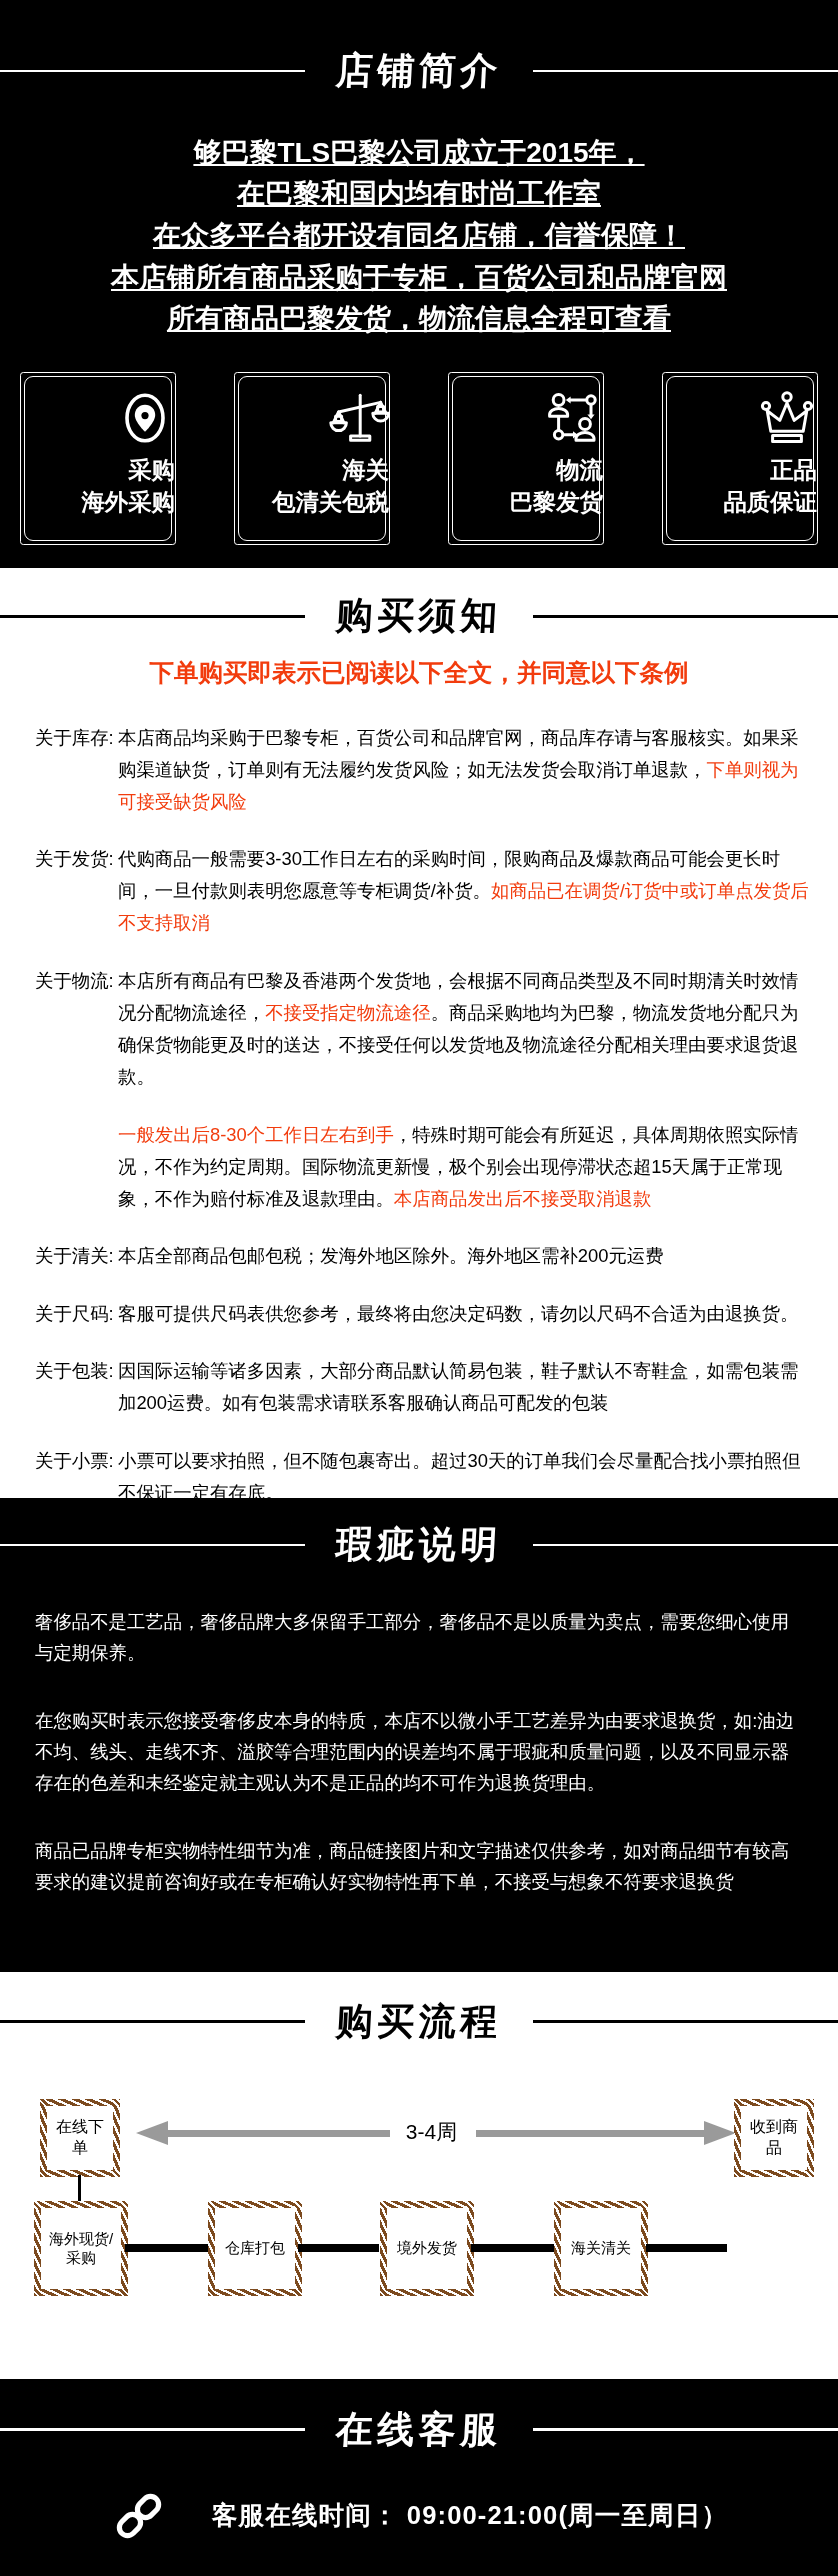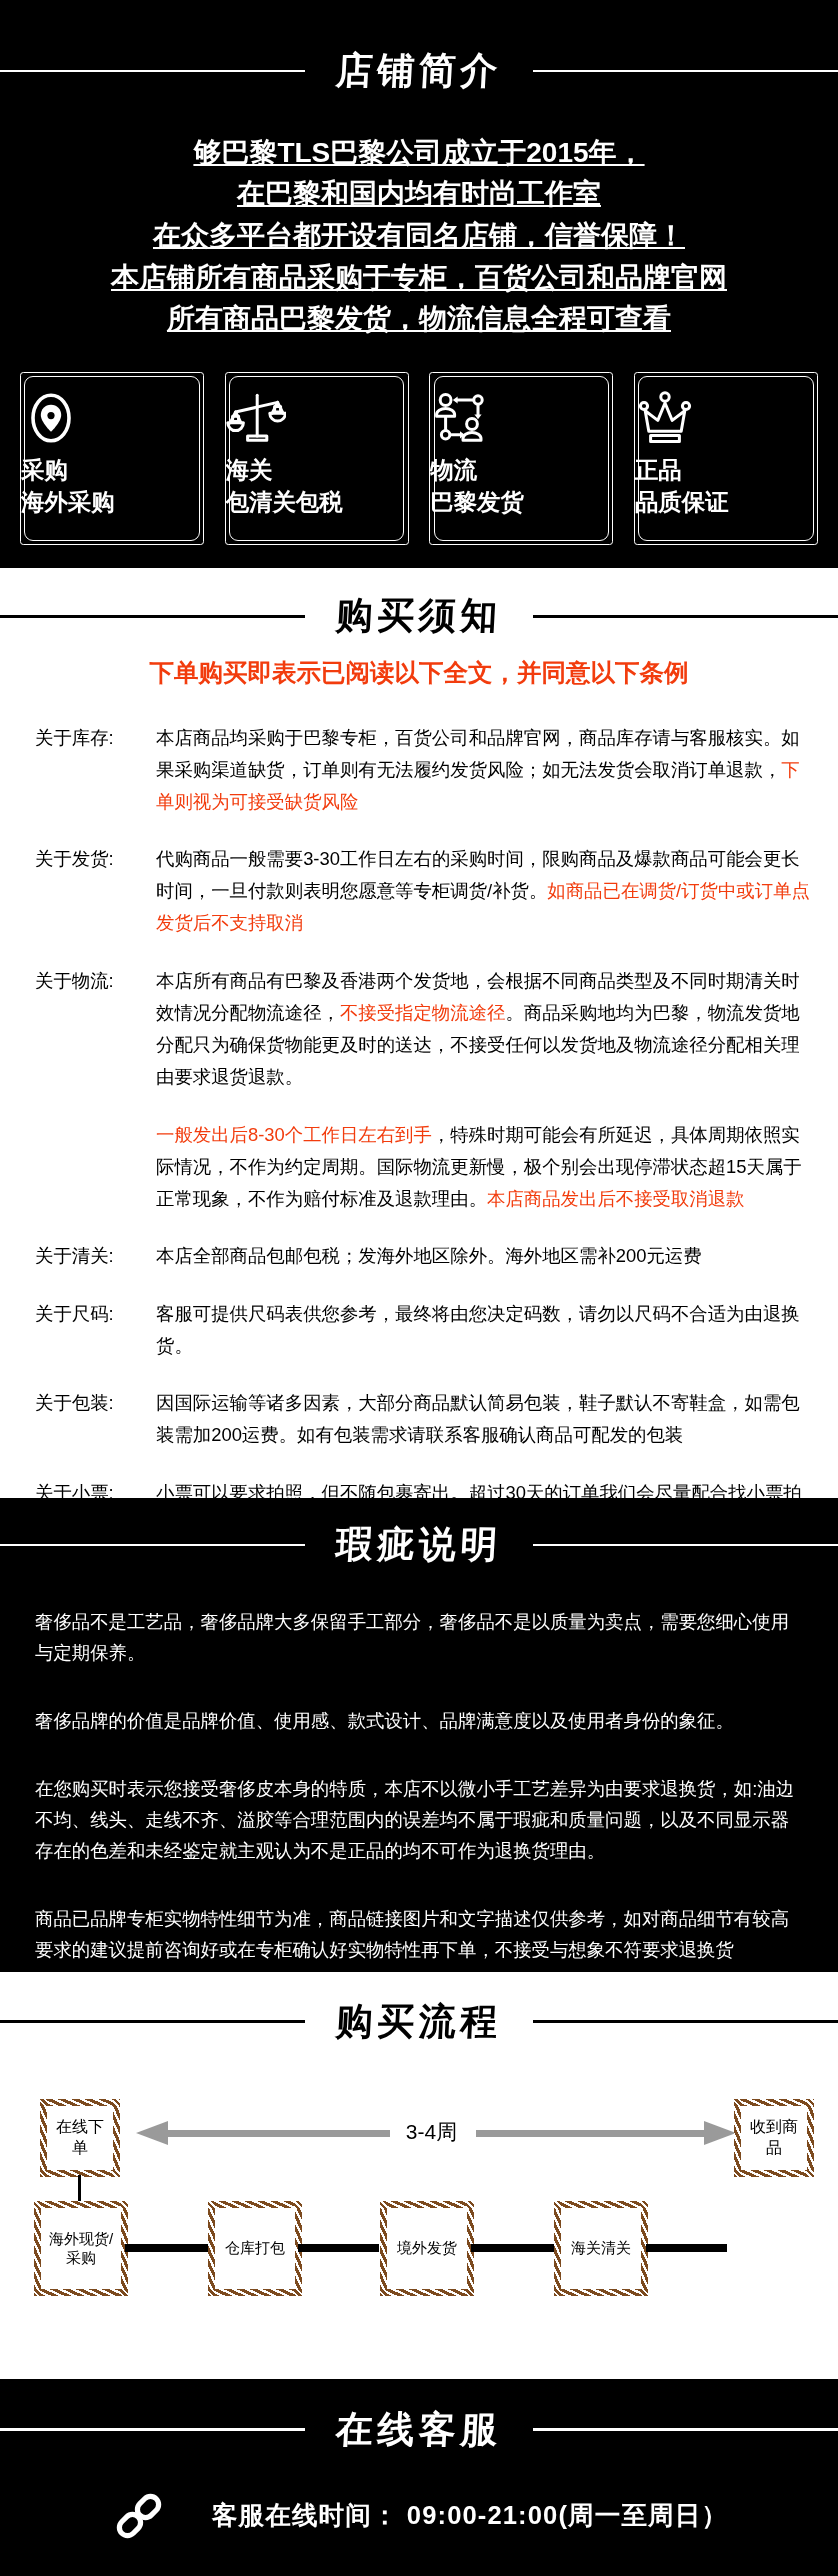--- a/index.html
+++ b/index.html
@@ -19,31 +19,31 @@
   .pt-notice{padding-top:23.4px;}
   .pt-defect{padding-top:22px;}
   .pt-flow{padding-top:24.5px;}
   .pt-service{padding-top:25.6px;}
 
   .intro-lines{margin-top:36px;text-align:center;font-weight:bold;text-decoration:underline;}
   .intro-lines p{margin:0;font-size:28px;line-height:41px;}
   .intro-lines p:nth-child(3),.intro-lines p:nth-child(4){margin-top:1.1px;}
 
   .features{display:flex;justify-content:space-between;padding:0 20px;margin-top:33px;}
-  .feature{width:184px;height:173px;border:1.7px solid #fff;border-radius:3.3px;position:relative;text-align:left;box-sizing:border-box;}
+  .feature{width:156px;height:173px;border:1.7px solid #fff;border-radius:3.3px;position:relative;text-align:right;box-sizing:border-box;}
   .feature::after{content:"";position:absolute;inset:3.3px;border:1.1px solid #fff;border-radius:9px;pointer-events:none;}
   .f-icon{margin-top:14.5px;}
   .feature p{margin:0;font-size:23.4px;font-weight:bold;line-height:32px;}
   .feature .f-l1{margin-top:4.5px;}
 
   .headline{margin:14.5px 22px 0;text-align:center;font-size:24.5px;font-weight:bold;}
   .red{color:#f23c0d;}
 
   .notice-list{margin:33px 28px 0 35px;font-size:18.4px;line-height:32px;}
-  .notice-item{display:flex;margin-bottom:25.6px;gap:38px;}
+  .notice-item{display:flex;margin-bottom:25.6px;}
   .notice-item:last-child{margin-bottom:0;}
   .n-label{flex:0 0 83px;white-space:nowrap;}
   .n-text{margin:0;flex:1;}
 
   .defect-paras{margin:36px 31px 0 35px;font-size:18.4px;line-height:31px;}
   .defect-paras p{margin:0 0 37px;}
 
   .flowchart{position:absolute;left:0;top:0;width:838px;height:407px;padding-left:47px;}
   .fbox{position:absolute;box-sizing:border-box;background:#fff;border:7.2px solid #7c4a1e;
         border-image:repeating-linear-gradient(45deg,#7c4a1e 0 4.5px,#ffffff 4.5px 7.8px) 13;
@@ -189,21 +189,20 @@
 </div>
 
 <div class="sec sec-defect">
   <div class="sec-title pt-defect">
     <span class="dash thin"></span>
     <h2>瑕疵说明</h2>
     <span class="dash thin"></span>
   </div>
   <div class="defect-paras">
     <p>奢侈品不是工艺品，奢侈品牌大多保留手工部分，奢侈品不是以质量为卖点，需要您细心使用与定期保养。</p>
-    <p>奢侈品牌的价值是品牌价值、使用感、款式设计、品牌满意度以及使用者身份的象征。</p>
     <p>在您购买时表示您接受奢侈皮本身的特质，本店不以微小手工艺差异为由要求退换货，如:油边不均、线头、走线不齐、溢胶等合理范围内的误差均不属于瑕疵和质量问题，以及不同显示器存在的色差和未经鉴定就主观认为不是正品的均不可作为退换货理由。</p>
     <p>商品已品牌专柜实物特性细节为准，商品链接图片和文字描述仅供参考，如对商品细节有较高要求的建议提前咨询好或在专柜确认好实物特性再下单，不接受与想象不符要求退换货</p>
   </div>
 </div>
 
 <div class="sec sec-flow">
   <div class="sec-title pt-flow">
     <span class="dash"></span>
     <h2>购买流程</h2>
     <span class="dash"></span>

